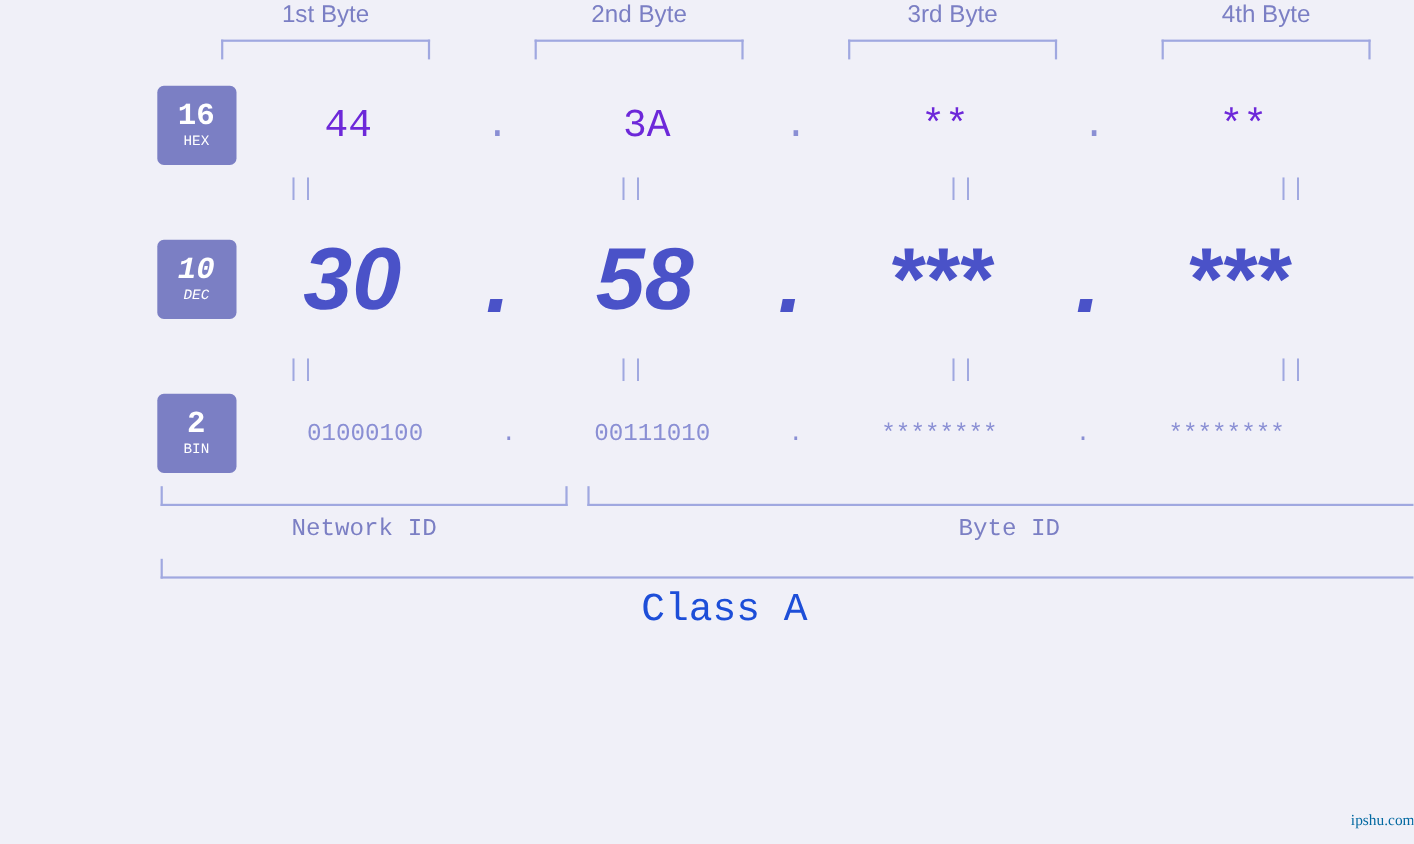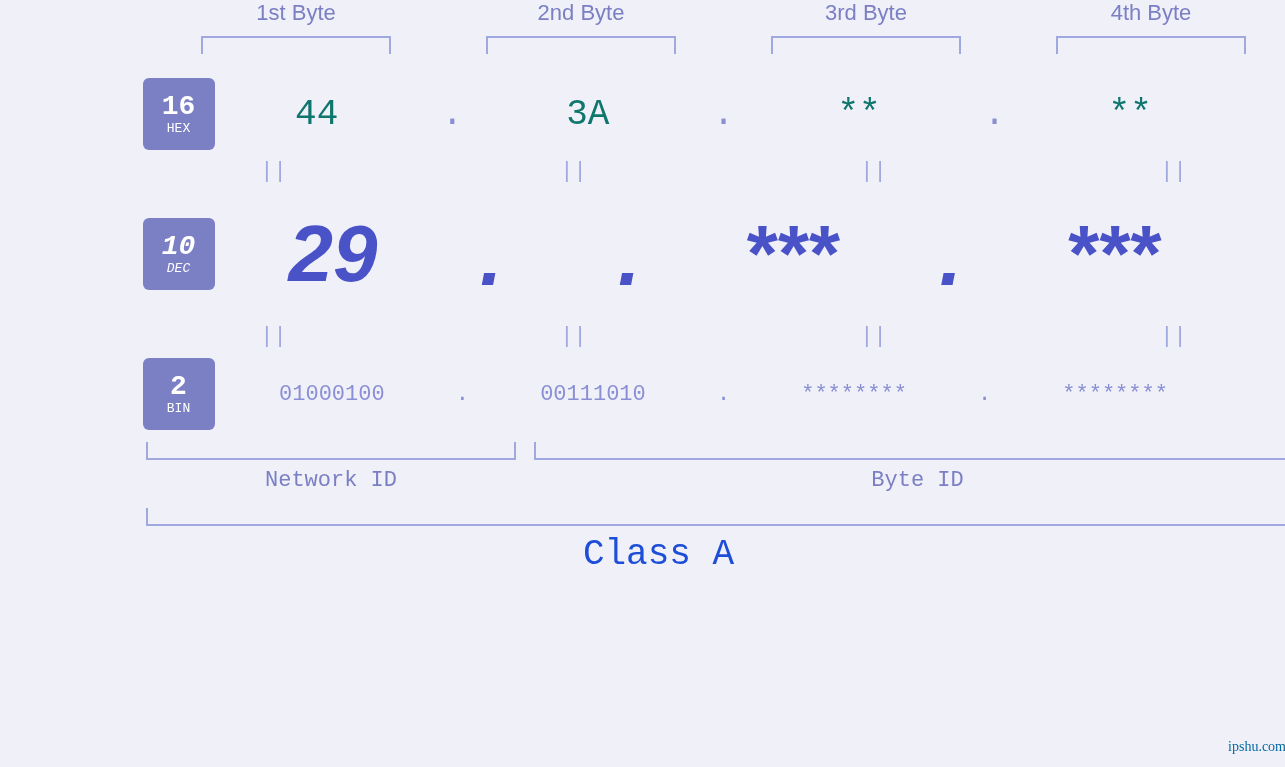--- a/index.html
+++ b/index.html
@@ -82,21 +82,21 @@
 
     .equals-symbol {
       width: 240px;
       text-align: center;
       color: #a0a8e0;
       font-size: 22px;
     }
 
     
     .hex-value {
-      color: #0f766e;
+      color: #6d28d9;
       font-size: 36px;
       font-family: 'Courier New', Courier, monospace;
     }
 
     .hex-dot {
       color: #8a8fd4;
       font-size: 36px;
     }
 
     
@@ -233,22 +233,23 @@
   </div>
 
   <div class="full-row" style="height:130px;font-style:italic;">
     <div class="badge-area">
       <div class="badge">
         <span class="badge-number">10</span>
         <span class="badge-label">DEC</span>
       </div>
     </div>
     <div class="data-area">
-      <span class="dec-value">29</span>
+      <span class="dec-value">30</span>
       <span class="dec-dot">.</span>
+      <span class="dec-value">58</span>
       <span class="dec-dot">.</span>
       <span class="dec-value">***</span>
       <span class="dec-dot">.</span>
       <span class="dec-value">***</span>
     </div>
   </div>
 
   <div class="equals-full-row" style="height:35px;">
     <div class="badge-spacer"></div>
     <div class="eq-area">

